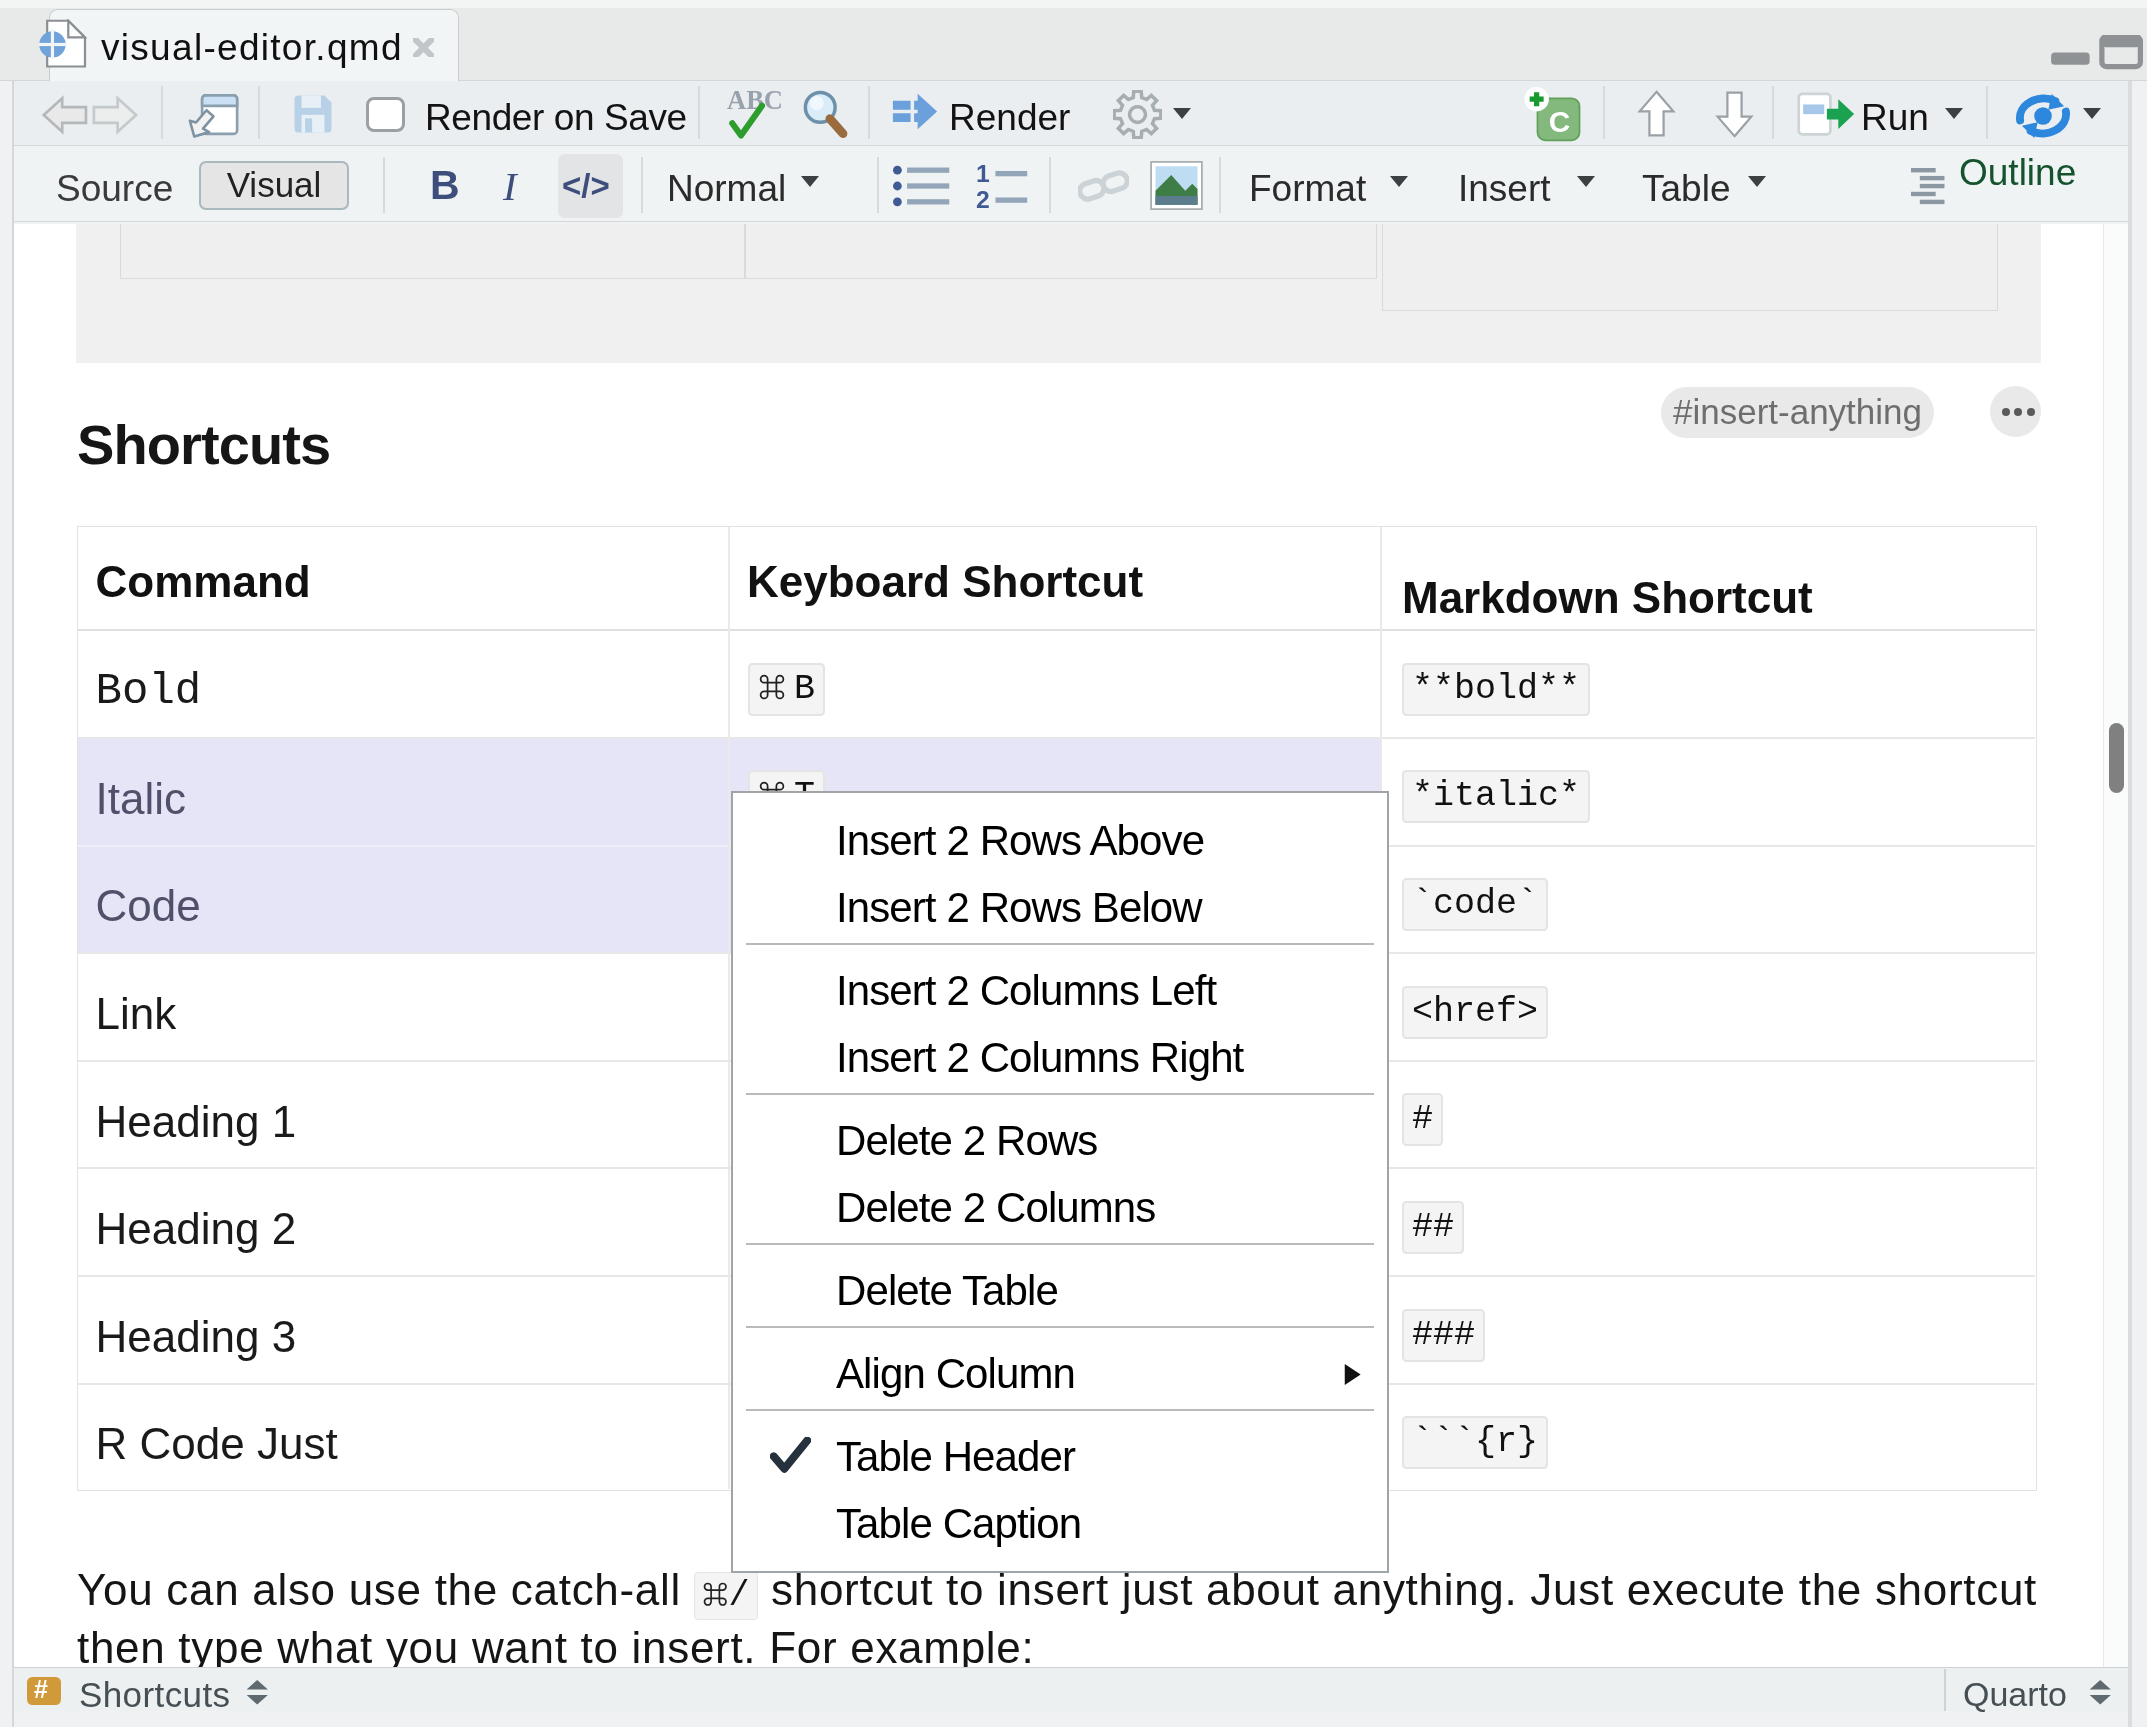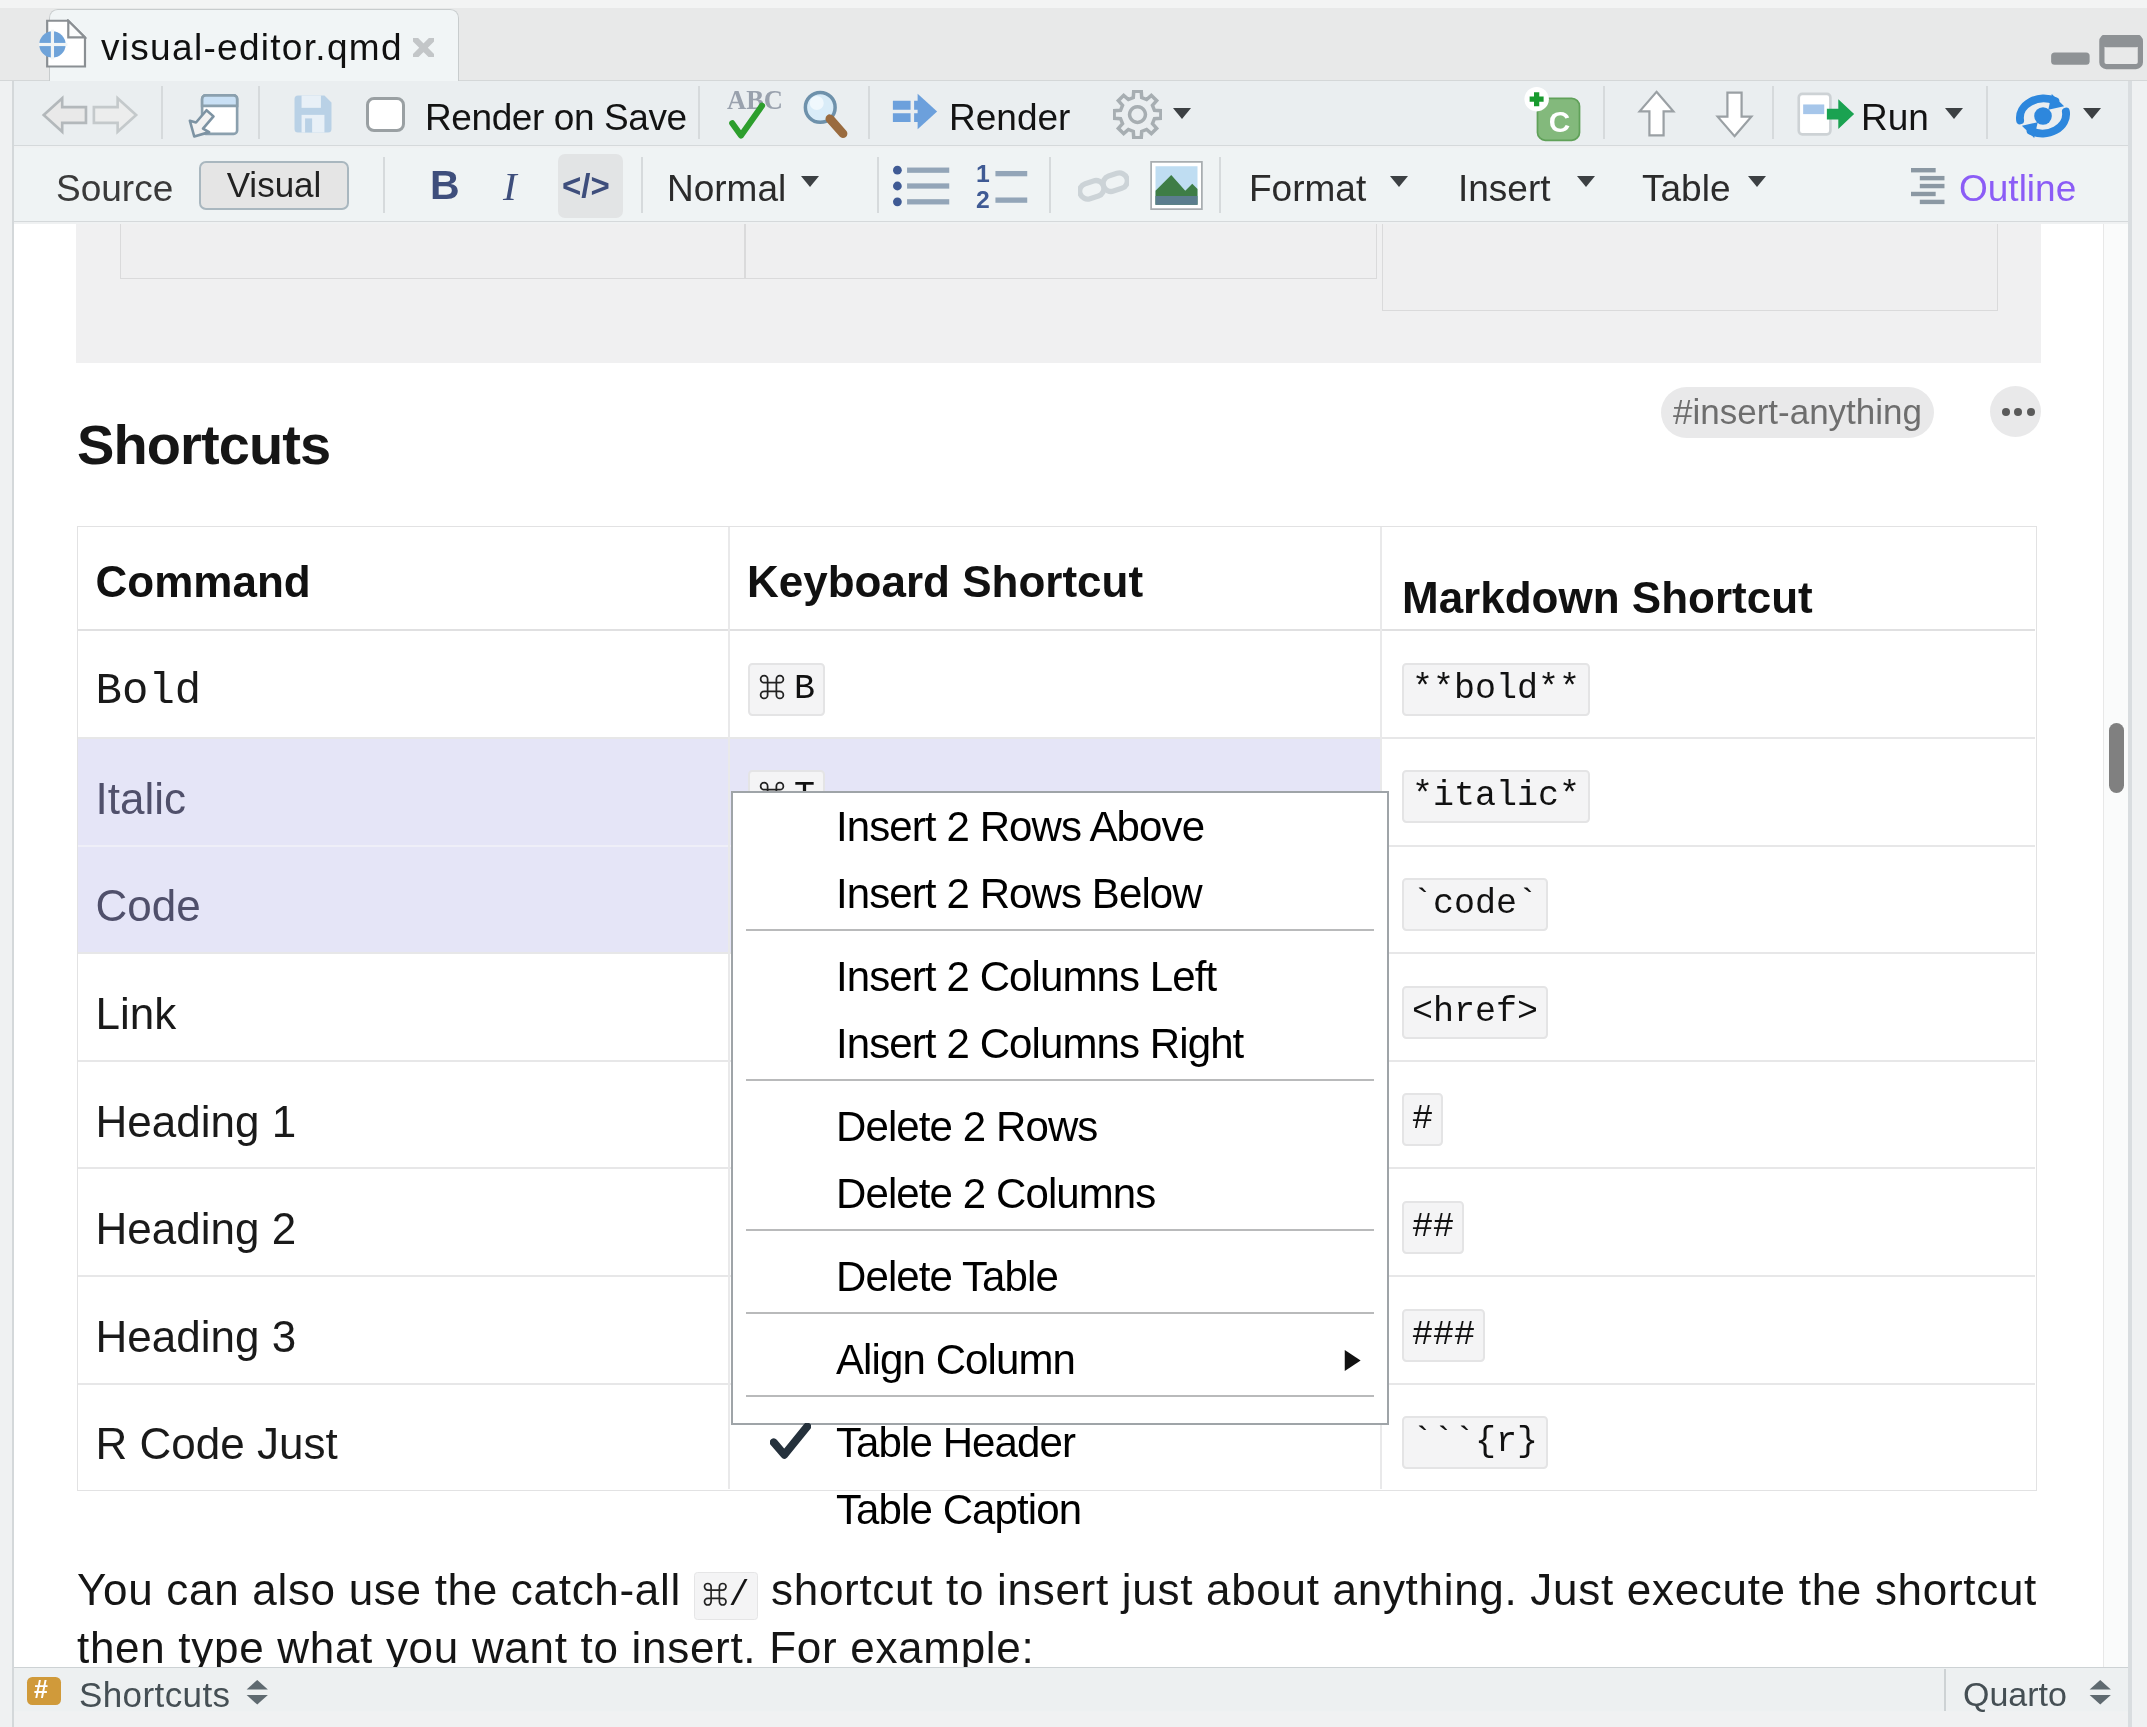--- a/index.html
+++ b/index.html
@@ -174,21 +174,21 @@
 <div class="abs" style="left:1642px;top:168px;font-size:37px;color:#2b2b2b;">Table</div>
 <div class="tri" style="left:1748px;top:176px;"></div>
 
 <svg class="abs" style="left:1911px;top:168px;" width="37" height="37" viewBox="0 0 42 42">
   <rect x="0" y="0" width="28" height="5" fill="#8b98a3"></rect>
   <rect x="10" y="9" width="28" height="5" fill="#8b98a3"></rect>
   <rect x="10" y="18" width="28" height="5" fill="#8b98a3"></rect>
   <rect x="0" y="27" width="28" height="5" fill="#8b98a3"></rect>
   <rect x="10" y="36" width="28" height="5" fill="#8b98a3"></rect>
 </svg>
-<div class="abs" style="left:1959px;top:168px;font-size:37px;color:#8b5cf6;">Outline</div>
+<div class="abs" style="left:1959px;top:152px;font-size:37px;color:#14532d;">Outline</div>
 
 <div class="abs" style="left:14px;top:224px;width:2089px;height:1446px;background:#ffffff;"></div>
 
 <div class="abs" style="left:12.4px;top:81px;width:1.8px;height:1646px;background:#d4d8da;"></div>
 <div class="abs" style="left:2128px;top:81px;width:3.5px;height:1646px;background:#d9dde0;"></div>
 
 <div class="abs" style="left:76px;top:224px;width:1965px;height:139px;background:#f0f0f1;"></div>
 <div class="abs" style="left:120px;top:224px;width:625px;height:55px;border:1.8px solid #dadadb;border-top:none;background:#efeff0;"></div>
 <div class="abs" style="left:745px;top:224px;width:632px;height:55px;border:1.8px solid #dadadb;border-top:none;background:#efeff0;"></div>
 <div class="abs" style="left:1382px;top:224px;width:616px;height:87px;border:1.8px solid #dadadb;border-top:none;background:#efeff0;"></div>
@@ -265,21 +265,21 @@
   <path d="M15 1 L27 12 L3 12 Z" fill="#5f6a70"></path>
     <path d="M15 29 L27 18 L3 18 Z" fill="#5f6a70"></path>
 </svg>
 <div class="abs" style="left:1944px;top:1669px;width:1.8px;height:42px;background:#cdd2d4;"></div>
 <div class="abs" style="left:1963px;top:1675px;font-size:34px;color:#454f54;">Quarto</div>
 <svg class="abs" style="left:2087px;top:1679px;" width="26.5" height="26.5" viewBox="0 0 30 30">
   <path d="M15 1 L27 12 L3 12 Z" fill="#5f6a70"></path>
     <path d="M15 29 L27 18 L3 18 Z" fill="#5f6a70"></path>
 </svg>
 
-<div id="menu" class="abs" style="left:731px;top:791px;width:658px;height:634px;background:#ffffff;border:2.6px solid #9fa4a8;padding-top:0;">
+<div id="menu" class="abs" style="left:731px;top:791px;width:658px;height:782px;background:#ffffff;border:2.6px solid #9fa4a8;padding-top:14px;">
   <div class="mi">Insert 2 Rows Above</div>
   <div class="mi">Insert 2 Rows Below</div>
   <div class="ms"></div>
   <div class="mi">Insert 2 Columns Left</div>
   <div class="mi">Insert 2 Columns Right</div>
   <div class="ms"></div>
   <div class="mi">Delete 2 Rows</div>
   <div class="mi">Delete 2 Columns</div>
   <div class="ms"></div>
   <div class="mi">Delete Table</div>

